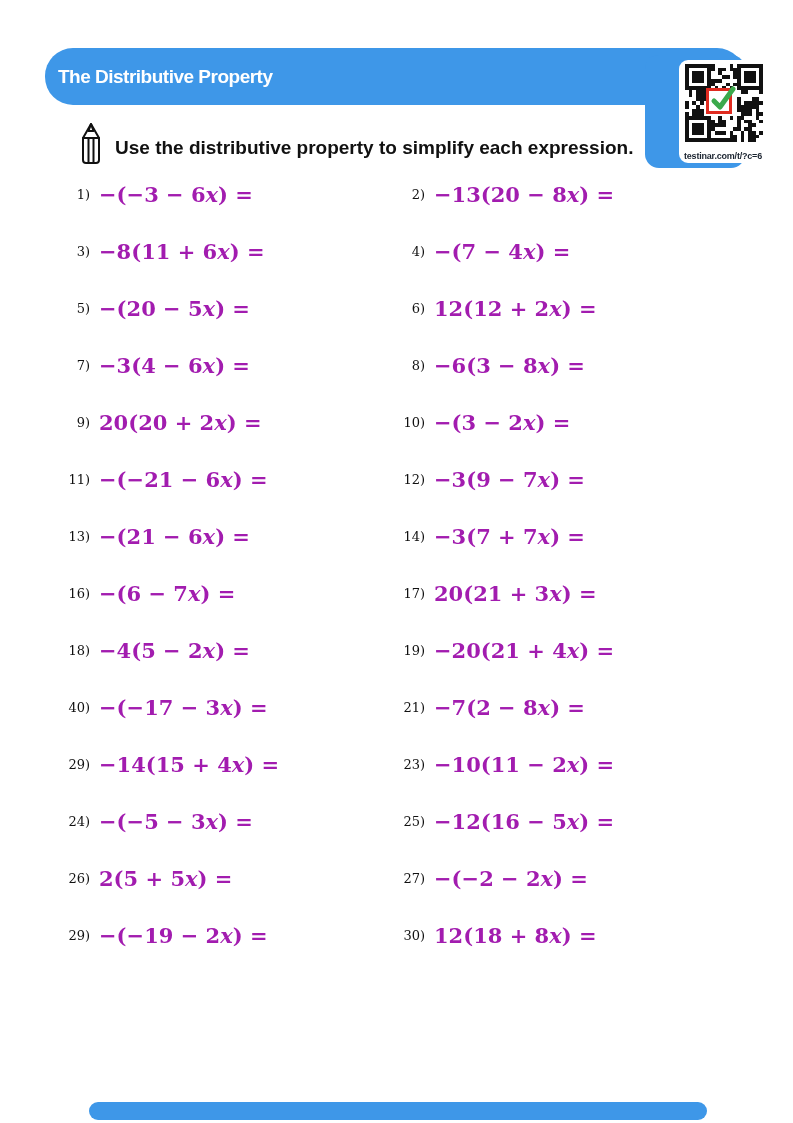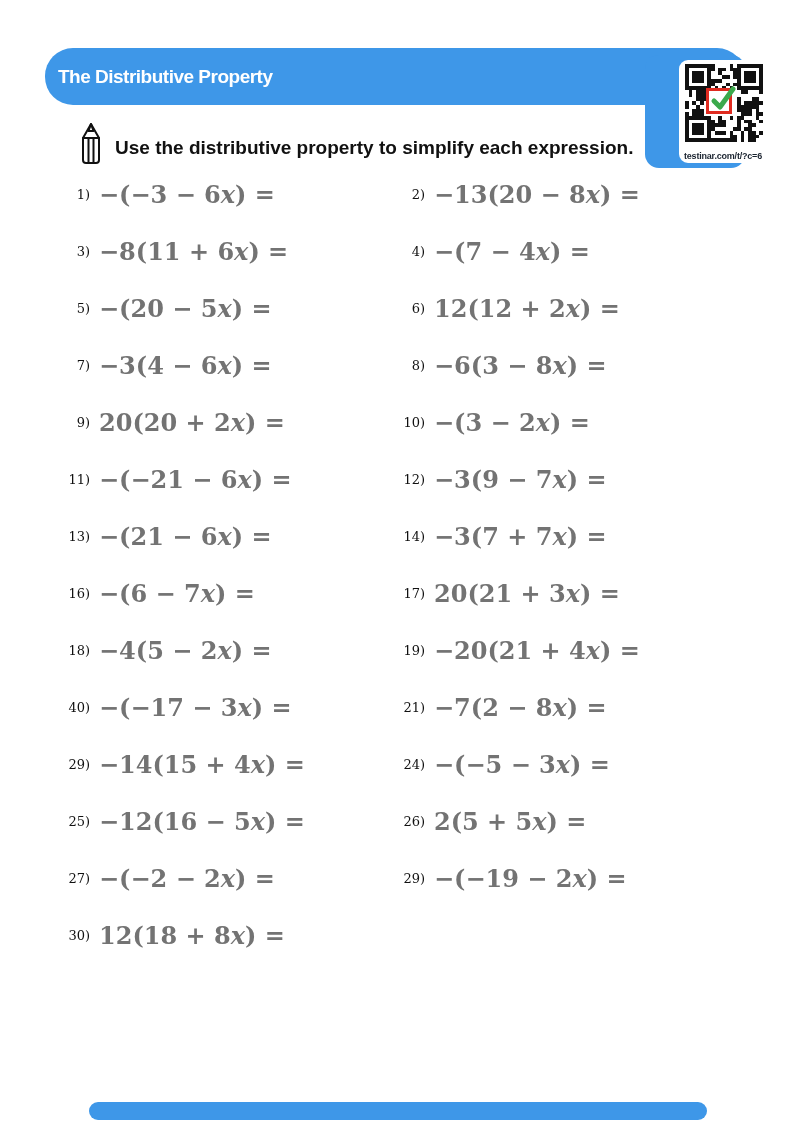--- a/index.html
+++ b/index.html
@@ -55,21 +55,21 @@
   .problem-row{
     height:57px;display:flex;align-items:center;
   }
   .problem-number{
     display:inline-block;width:30px;text-align:right;margin-right:9px;
     font-family:"DejaVu Serif","Liberation Serif",serif;
     font-size:13px;color:#111;flex:0 0 30px;
   }
   .problem-expression{
     font-family:"DejaVu Serif","Liberation Serif",serif;
-    font-size:24px;font-weight:bold;color:#737373;white-space:nowrap;
+    font-size:21px;font-weight:bold;color:#a21caf;white-space:nowrap;
   }
   .problem-expression i{
     font-style:italic;font-weight:bold;
     font-family:"DejaVu Serif","Liberation Serif",serif;
   }
   
   .footer-bar{
     position:absolute;left:89px;bottom:3px;width:618px;height:18px;
     background:#3E97E8;border-radius:9px;
   }
@@ -434,20 +434,24 @@
   <div class="problem-row">
     <span class="problem-number">21)</span>
     <span class="problem-expression">−7(2 − 8<i>x</i>) =</span>
   </div>
 
   <div class="problem-row">
     <span class="problem-number">29)</span>
     <span class="problem-expression">−14(15 + 4<i>x</i>) =</span>
   </div>
 
+  <div class="problem-row">
+    <span class="problem-number">23)</span>
+    <span class="problem-expression">−10(11 − 2<i>x</i>) =</span>
+  </div>
 
   <div class="problem-row">
     <span class="problem-number">24)</span>
     <span class="problem-expression">−(−5 − 3<i>x</i>) =</span>
   </div>
 
   <div class="problem-row">
     <span class="problem-number">25)</span>
     <span class="problem-expression">−12(16 − 5<i>x</i>) =</span>
   </div>

